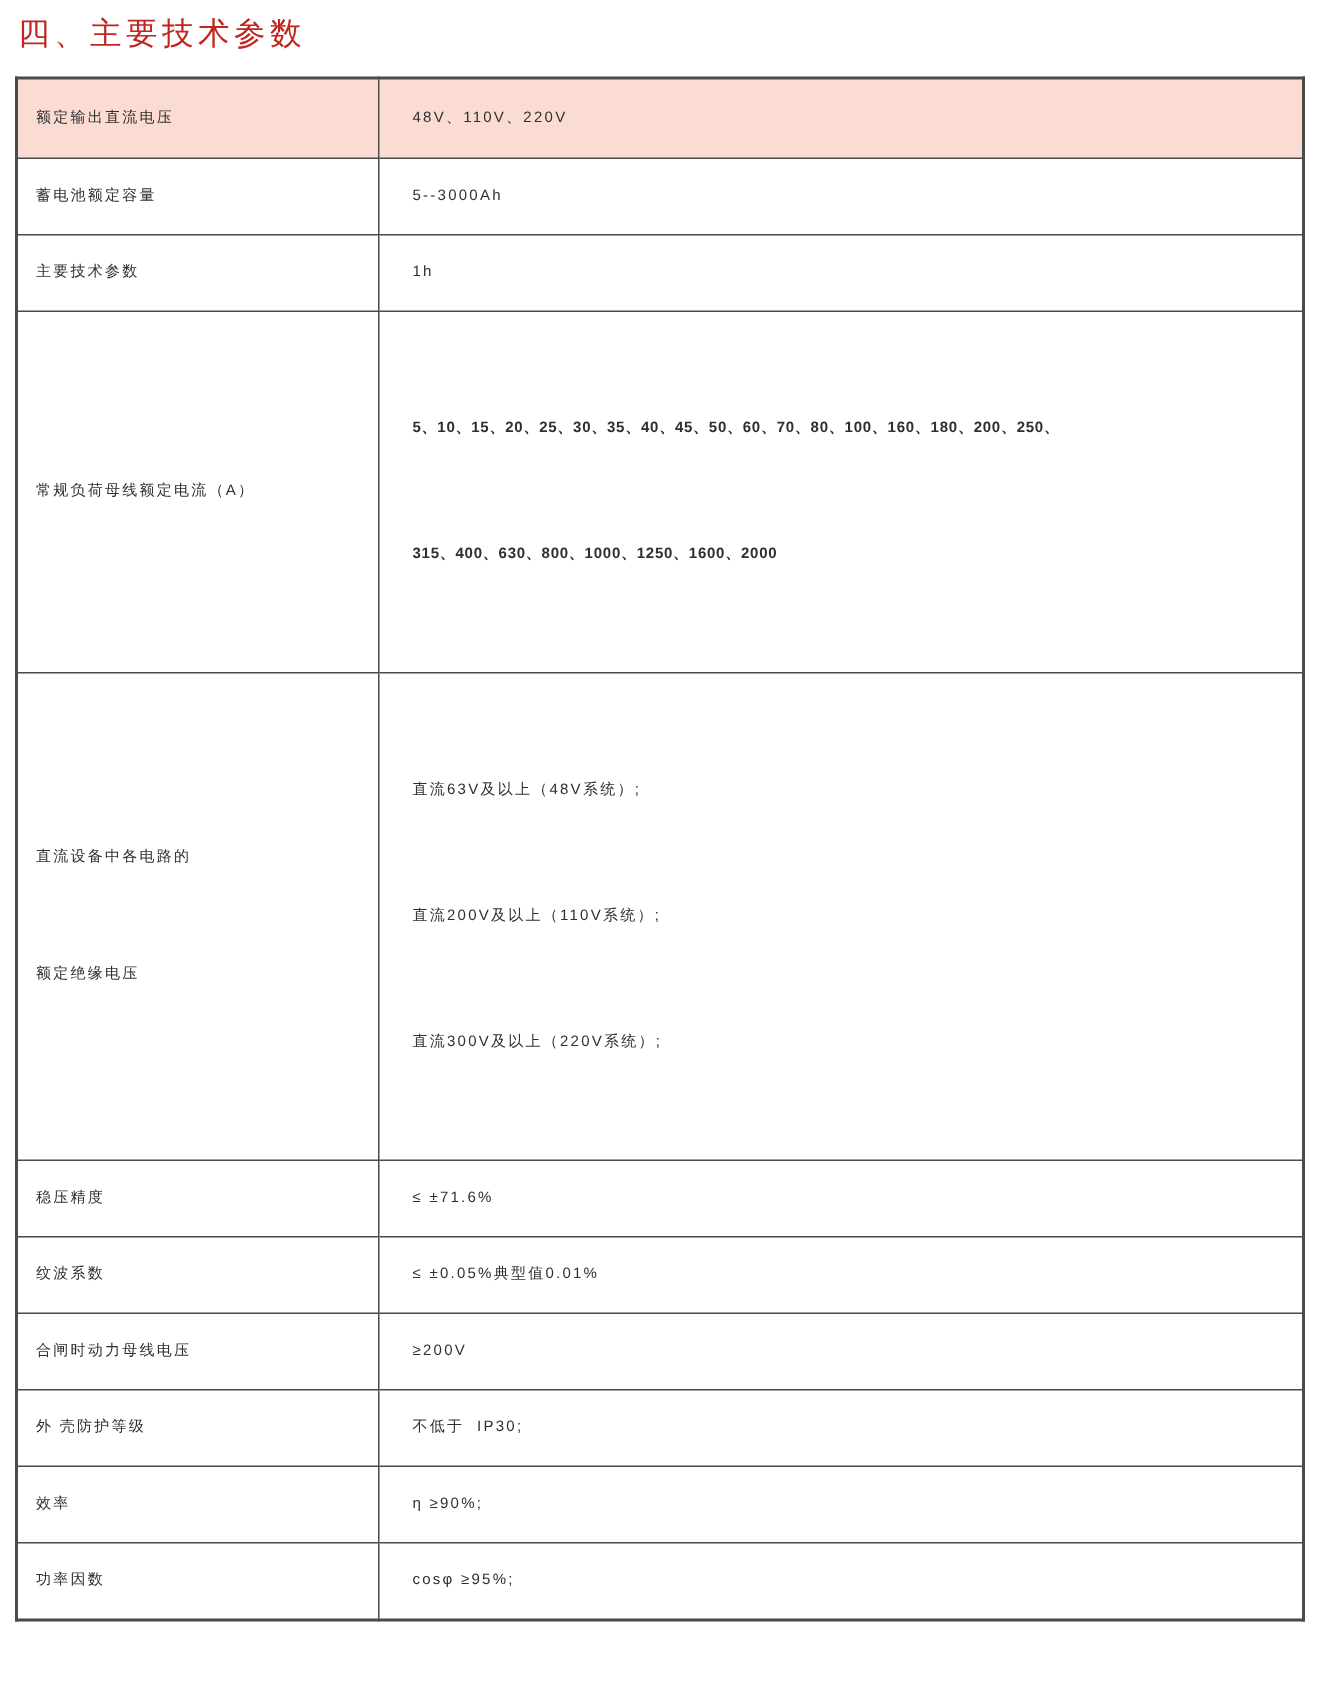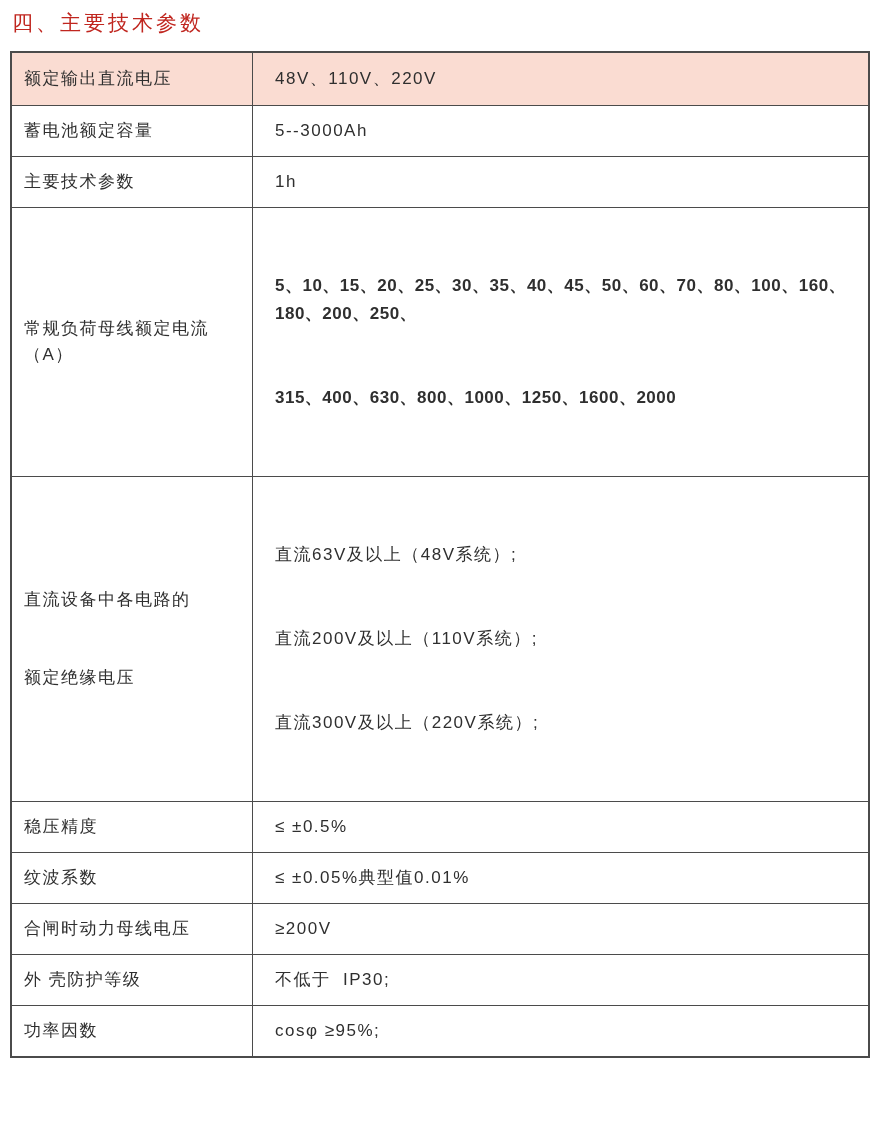--- a/index.html
+++ b/index.html
@@ -27,21 +27,21 @@
   #title4 { margin: 4px 0 16px 2px; }
 
   table.spec {
     width: 860px;
     border-collapse: collapse;
     table-layout: fixed;
     border: 2px solid #4b4b4b;
   }
   table.spec td {
     border: 1px solid #4b4b4b;
-    font-size: 17px;
+    font-size: 10px;
     letter-spacing: 1.5px;
     vertical-align: middle;
     white-space: pre-wrap;
   }
   
   .t1 .lab {
     width: 222px;
     padding: 8px 6px 8px 12px;
     line-height: 26px;
   }
@@ -87,35 +87,39 @@
         <div>额定绝缘电压</div>
       </td>
       <td class="val">
         <div>直流63V及以上（48V系统）;</div>
         <div>直流200V及以上（110V系统）;</div>
         <div>直流300V及以上（220V系统）;</div>
       </td>
     </tr>
     <tr class="single">
       <td class="lab">稳压精度</td>
-      <td class="val">≤ ±0.5%</td>
+      <td class="val">≤ ±71.6%</td>
     </tr>
     <tr class="single">
       <td class="lab">纹波系数</td>
       <td class="val">≤ ±0.05%典型值0.01%</td>
     </tr>
     <tr class="single">
       <td class="lab">合闸时动力母线电压</td>
       <td class="val">≥200V</td>
     </tr>
     <tr class="single">
       <td class="lab">外 壳防护等级</td>
       <td class="val">不低于  IP30;</td>
     </tr>
     <tr class="single">
+      <td class="lab">效率</td>
+      <td class="val">η ≥90%;</td>
+    </tr>
+    <tr class="single">
       <td class="lab">功率因数</td>
       <td class="val">cosφ ≥95%;</td>
     </tr>
 
   </tbody>
     </table>
 
 </div>
 
 </body></html>

